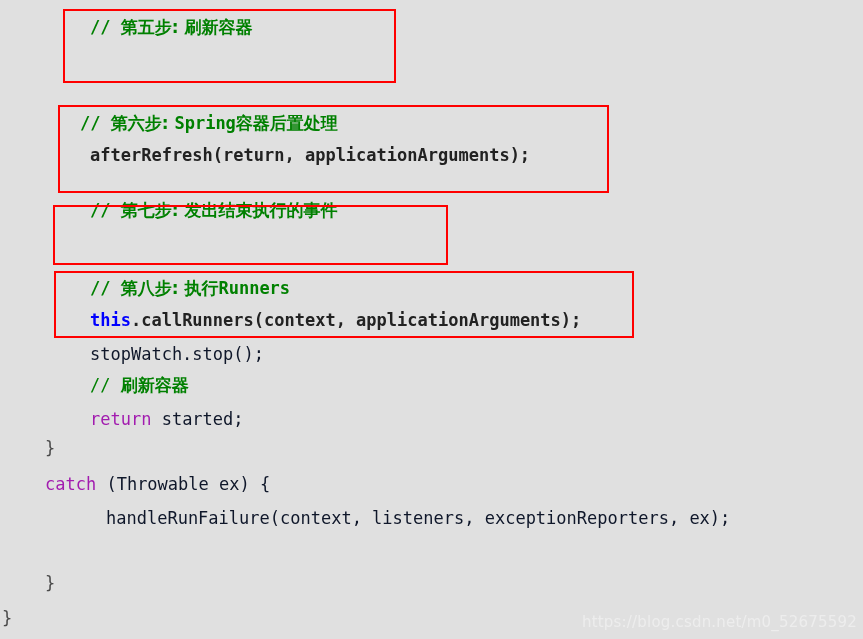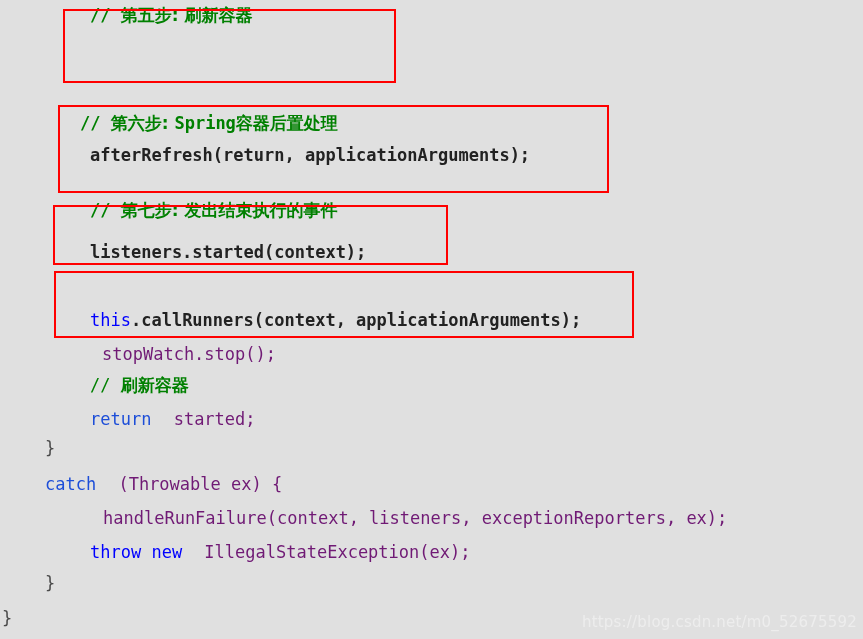--- a/index.html
+++ b/index.html
@@ -30,23 +30,23 @@
     font-size: 17px;
     line-height: 22px;
     letter-spacing: 0px;
     color: #3b3b3b;
   }
   .code-line.bold { font-weight: bold; }
 
   .tok { white-space: pre; }
   .tok-comment  { color: #008000; font-weight: bold; }
   .tok-comment-n{ color: #008000; }
-  .tok-kw       { color: #0000ff; font-weight: normal; }
-  .tok-kw2      { color: #1d4ed8; }
-  .tok-plain    { color: #701a75; margin-left: 12px; }
+  .tok-kw       { color: #0000ff; font-weight: bold; }
+  .tok-kw2      { color: #a21caf; }
+  .tok-plain    { color: #0f172a; }
   .tok-plain-b  { color: #222222; font-weight: bold; }
   .tok-brace    { color: #4a4a4a; }
 
   
   .cjk {
     font-family: "DejaVu Sans", "Liberation Sans", sans-serif;
     font-weight: bold;
   }
 
   
@@ -68,33 +68,32 @@
     font-size: 15px;
     letter-spacing: 0.2px;
     white-space: nowrap;
     user-select: none;
   }
 </style>
 </head>
 <body style="background: rgb(224, 224, 224);">
 
 <div id="code-canvas">
-    <div class="code-line bold" style="left: 90px; top: 4px;"><span class="tok tok-comment">// </span><span class="tok tok-comment cjk">第五步: 刷新容器</span></div>
+    <div class="code-line bold" style="left: 90px; top: 16px;"><span class="tok tok-comment">// </span><span class="tok tok-comment cjk">第五步: 刷新容器</span></div>
     <div class="code-line bold" style="left: 80px; top: 112px;"><span class="tok tok-comment">// </span><span class="tok tok-comment cjk">第六步: </span><span class="tok tok-comment">Spring</span><span class="tok tok-comment cjk">容器后置处理</span></div>
     <div class="code-line bold" style="left: 90px; top: 144px;"><span class="tok tok-plain-b">afterRefresh(return, applicationArguments);</span></div>
     <div class="code-line bold" style="left: 90px; top: 199px;"><span class="tok tok-comment">// </span><span class="tok tok-comment cjk">第七步: 发出结束执行的事件</span></div>
-    <div class="code-line bold" style="left: 90px; top: 241px;"><span class="tok tok-plain-b">listeners.started(context);</span></div>
+    <div class="code-line bold" style="left: 90px; top: 277px;"><span class="tok tok-comment">// </span><span class="tok tok-comment cjk">第八步: 执行</span><span class="tok tok-comment">Runners</span></div>
     <div class="code-line bold" style="left: 90px; top: 309px;"><span class="tok tok-kw">this</span><span class="tok tok-plain-b">.callRunners(context, applicationArguments);</span></div>
     <div class="code-line" style="left: 90px; top: 343px;"><span class="tok tok-plain">stopWatch.stop();</span></div>
     <div class="code-line" style="left: 90px; top: 374px;"><span class="tok tok-comment-n">// </span><span class="tok tok-comment-n cjk">刷新容器</span></div>
     <div class="code-line" style="left: 90px; top: 408px;"><span class="tok tok-kw2">return</span><span class="tok tok-plain"> started;</span></div>
     <div class="code-line" style="left: 45px; top: 437px;"><span class="tok tok-brace">}</span></div>
     <div class="code-line" style="left: 45px; top: 473px;"><span class="tok tok-kw2">catch</span><span class="tok tok-plain"> (Throwable ex) {</span></div>
-    <div class="code-line" style="left: 91px; top: 507px;"><span class="tok tok-plain">handleRunFailure(context, listeners, exceptionReporters, ex);</span></div>
-    <div class="code-line" style="left: 90px; top: 541px;"><span class="tok tok-kw">throw new</span><span class="tok tok-plain"> IllegalStateException(ex);</span></div>
+    <div class="code-line" style="left: 106px; top: 507px;"><span class="tok tok-plain">handleRunFailure(context, listeners, exceptionReporters, ex);</span></div>
     <div class="code-line" style="left: 45px; top: 572px;"><span class="tok tok-brace">}</span></div>
     <div class="code-line" style="left: 2px; top: 607px;"><span class="tok tok-brace">}</span></div>
     <div class="annot-box" style="left: 63px; top: 9px; width: 333px; height: 74px; border-color: rgb(255, 0, 0);"></div>
     <div class="annot-box" style="left: 58px; top: 105px; width: 551px; height: 88px; border-color: rgb(255, 0, 0);"></div>
     <div class="annot-box" style="left: 53px; top: 205px; width: 395px; height: 60px; border-color: rgb(255, 0, 0);"></div>
     <div class="annot-box" style="left: 54px; top: 271px; width: 580px; height: 67px; border-color: rgb(255, 0, 0);"></div>
   </div>
 
 <div id="watermark" style="color: rgb(237, 237, 237);">https://blog.csdn.net/m0_52675592</div>
 

